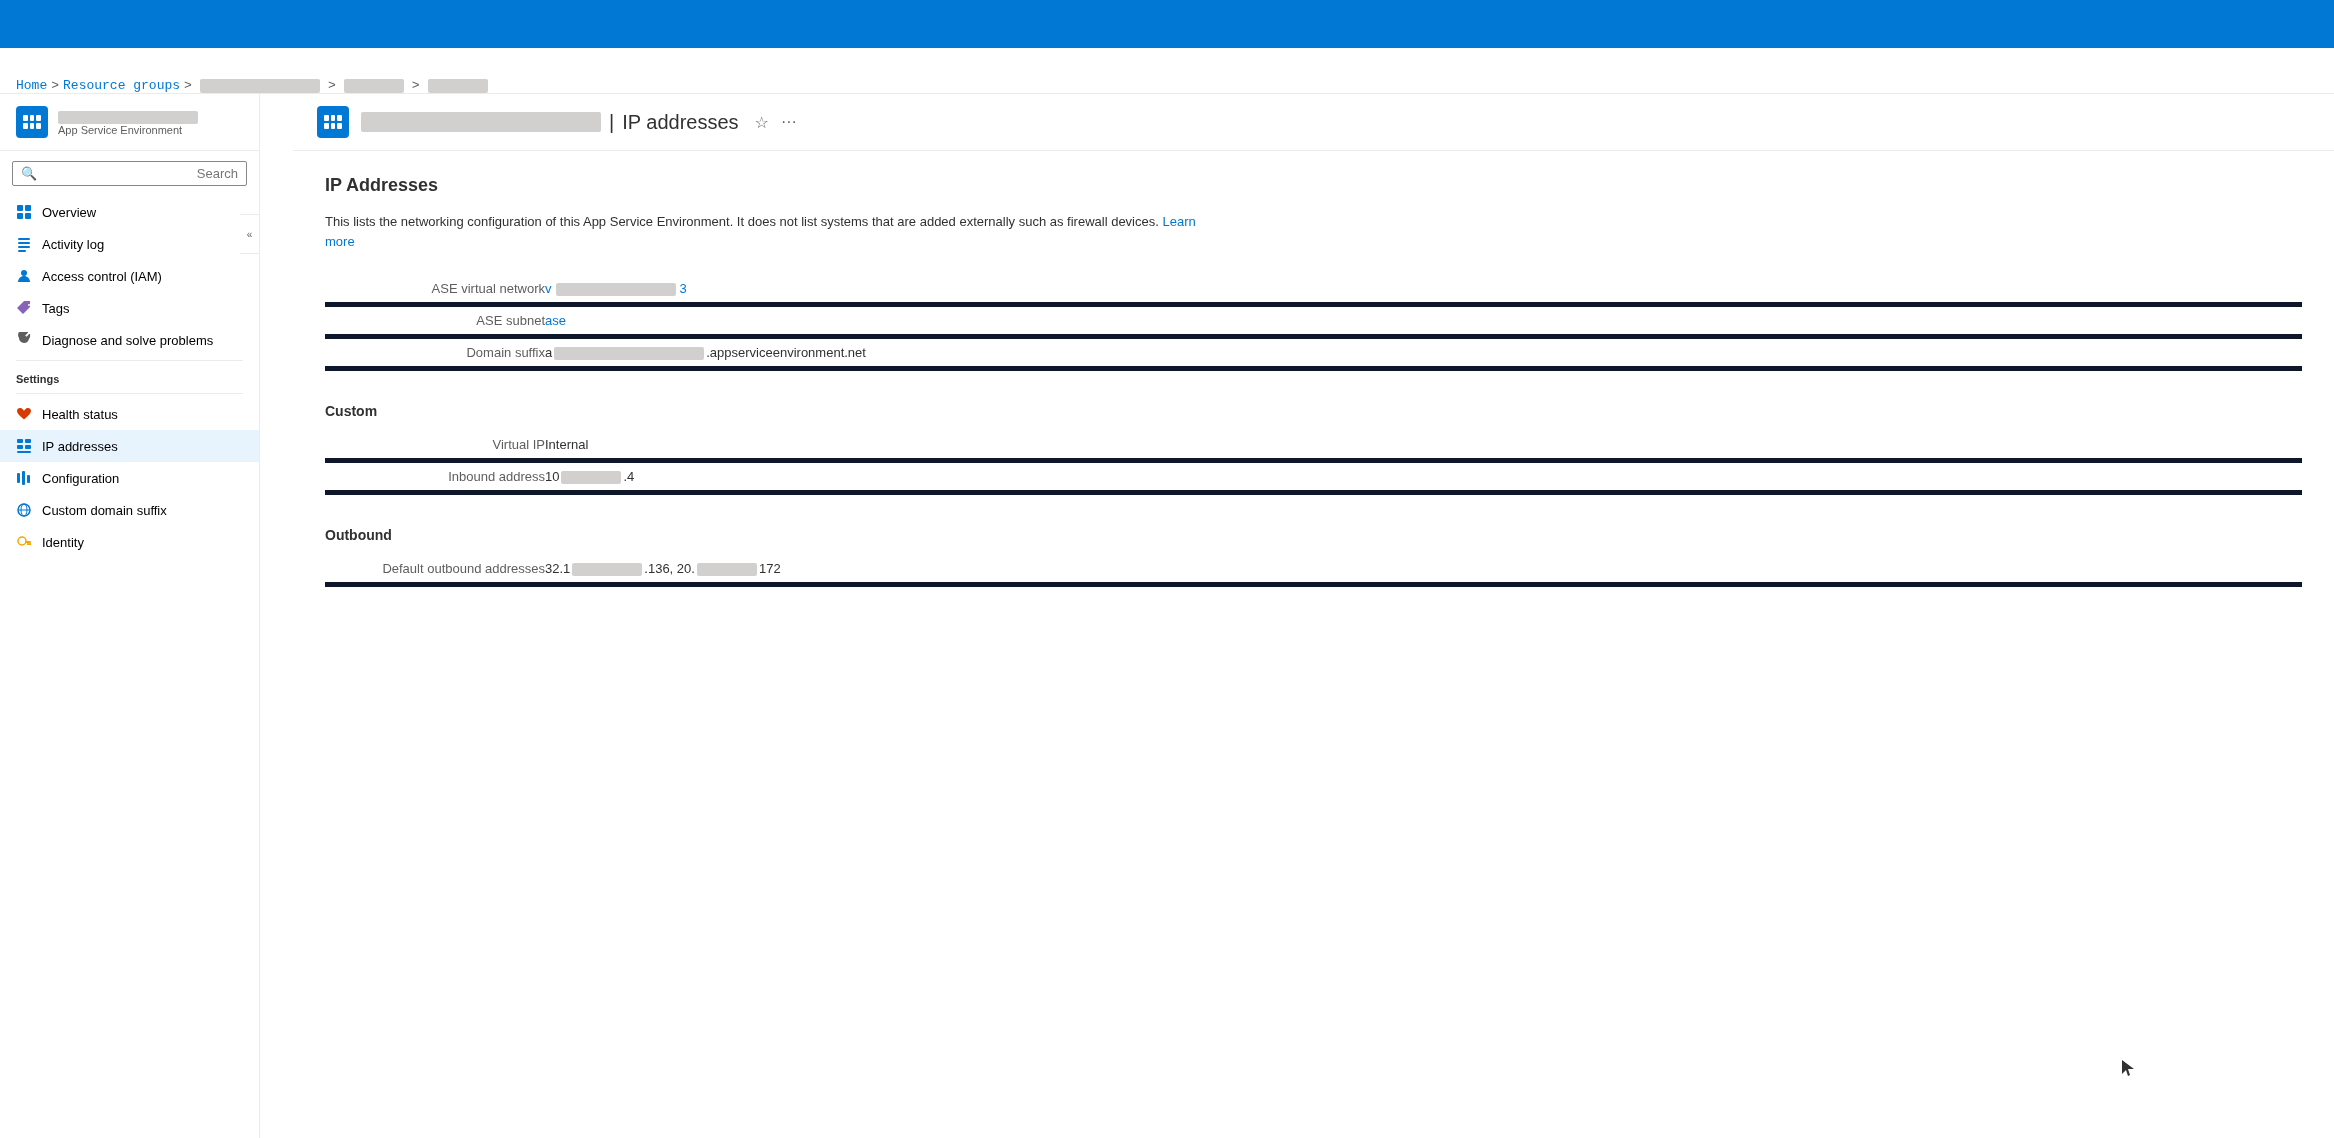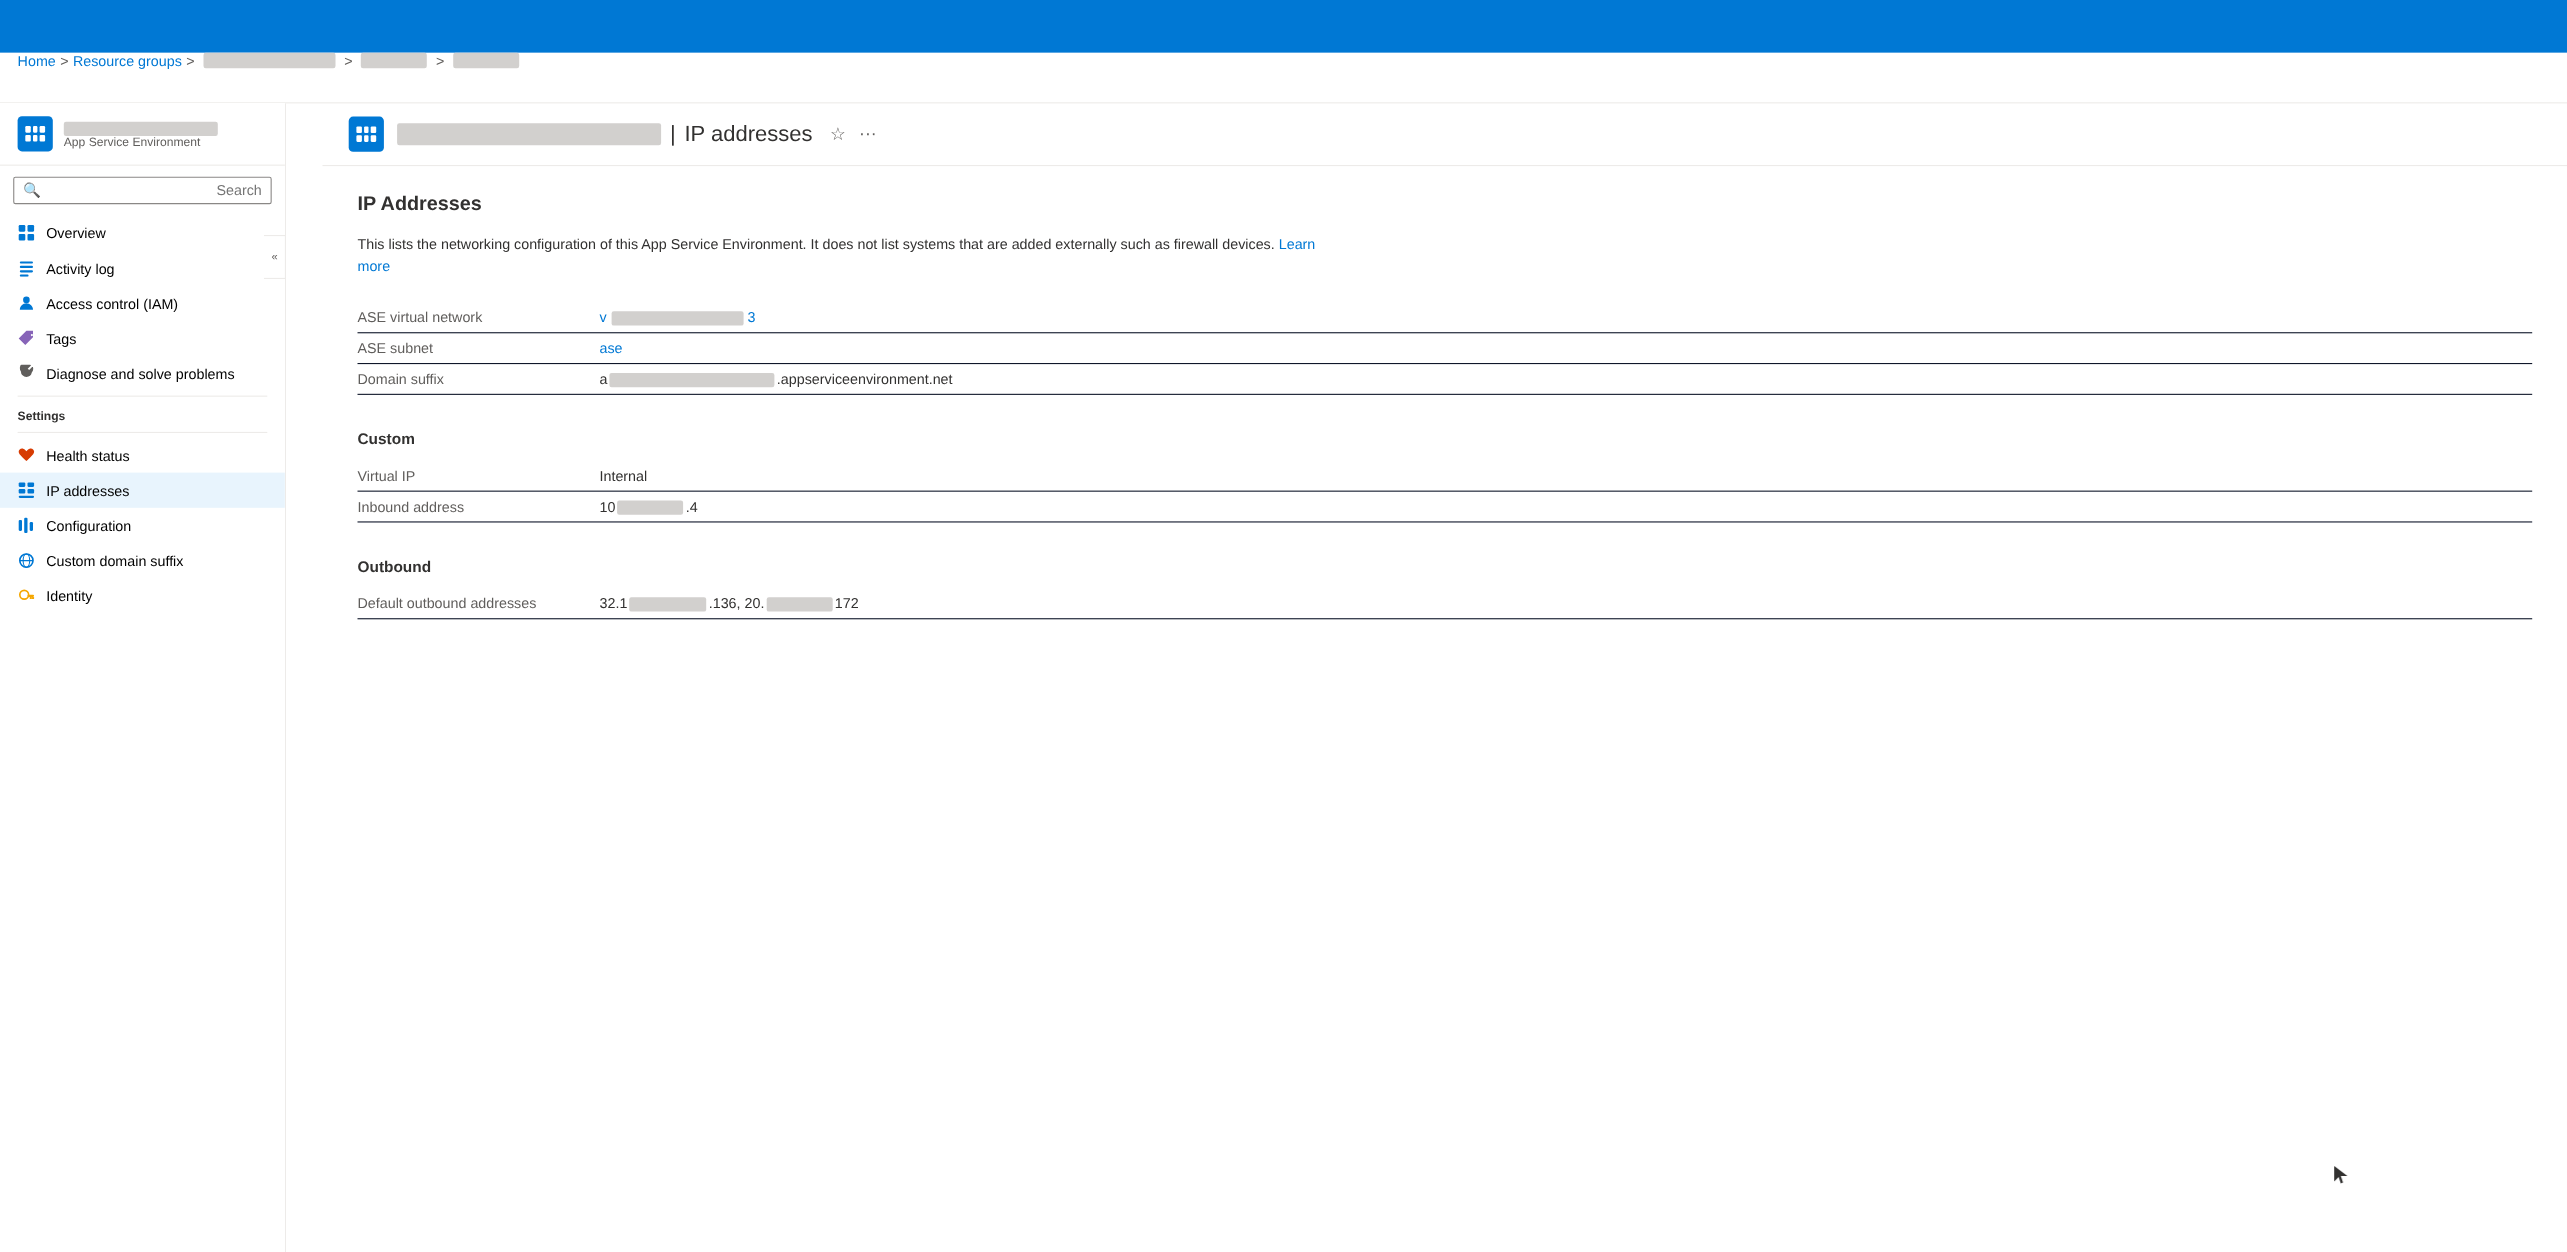--- a/index.html
+++ b/index.html
@@ -11,26 +11,27 @@
       background: #0078d4;
       display: flex;
       align-items: center;
       padding: 0 12px;
     }
 
     
     .breadcrumb {
       height: 46px;
       display: flex;
-      align-items: flex-start;
+      align-items: flex-end;
       padding: 0 16px;
       font-size: 13px;
       color: #0078d4;
       background: #fff;
       border-bottom: 1px solid #edebe9;
+      font-family: Liberation Mono, monospace;
     }
     .breadcrumb span { color: #605e5c; margin: 0 4px; }
     .breadcrumb a { color: #0078d4; text-decoration: none; }
     .breadcrumb .redacted {
       display: inline-block;
       width: 120px;
       height: 14px;
       background: #d2d0ce;
       border-radius: 2px;
       vertical-align: middle;
@@ -228,21 +229,22 @@
       margin-bottom: 24px;
       max-width: 900px;
     }
     .ip-description a { color: #0078d4; text-decoration: none; }
 
     .ip-table { margin-bottom: 32px; }
     .ip-row {
       display: flex;
       align-items: center;
       padding: 6px 0;
-      border-bottom: 1px solid #0f172a;
+      border-bottom: 5px solid #0f172a;
+      text-align: right;
     }
     .ip-row-label {
       width: 220px;
       font-size: 13px;
       color: #605e5c;
       flex-shrink: 0;
     }
     .ip-row-value {
       font-size: 13px;
       color: #323130;

